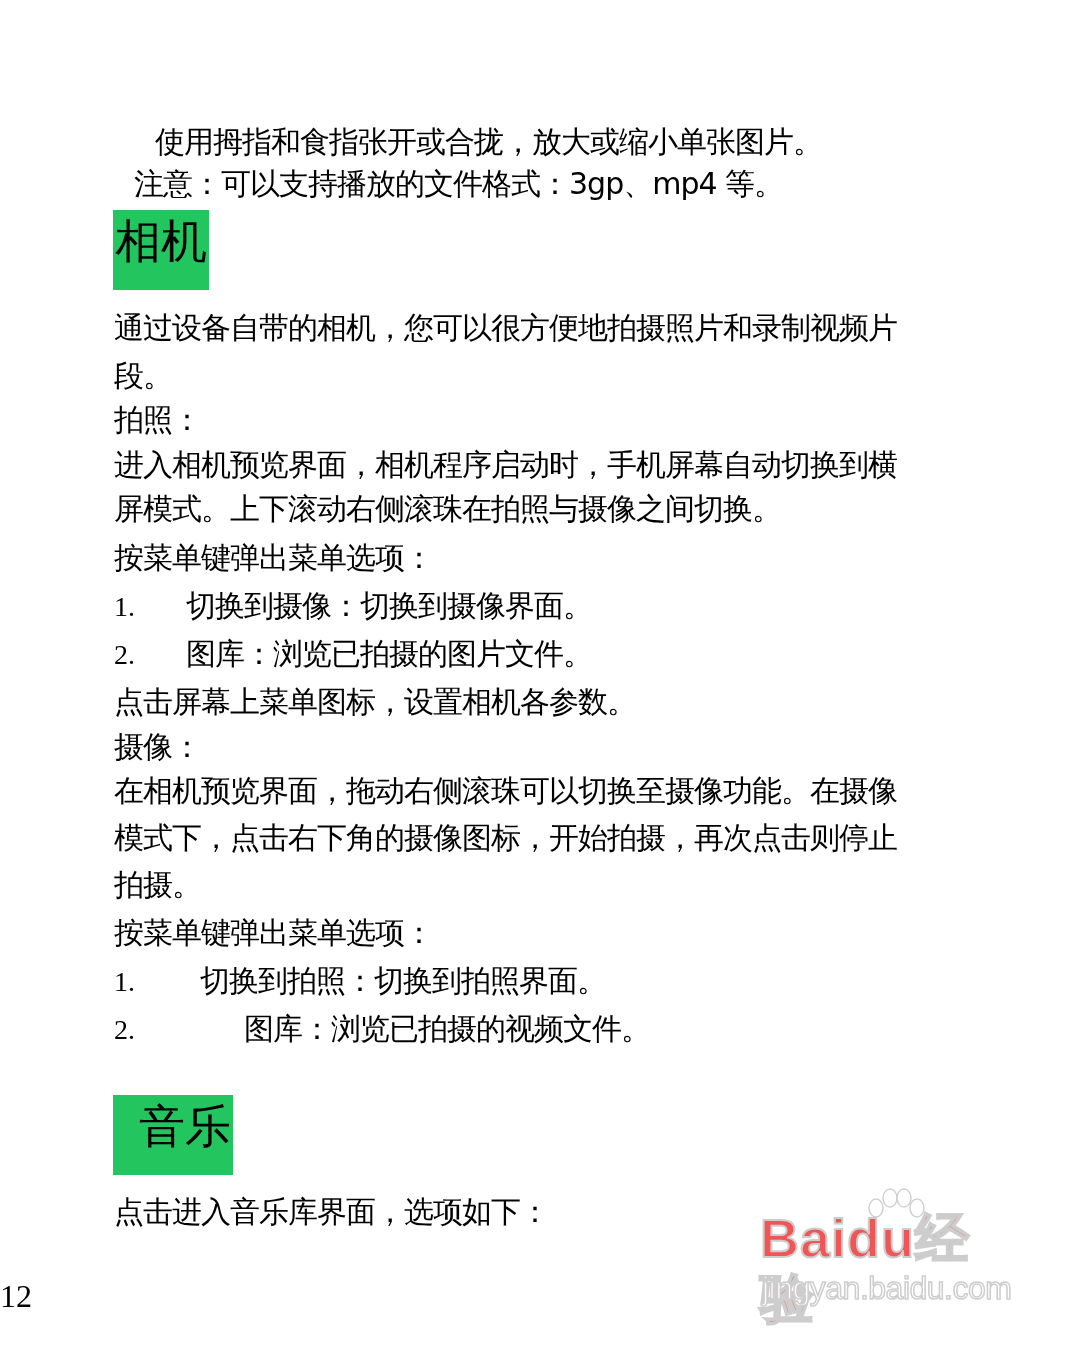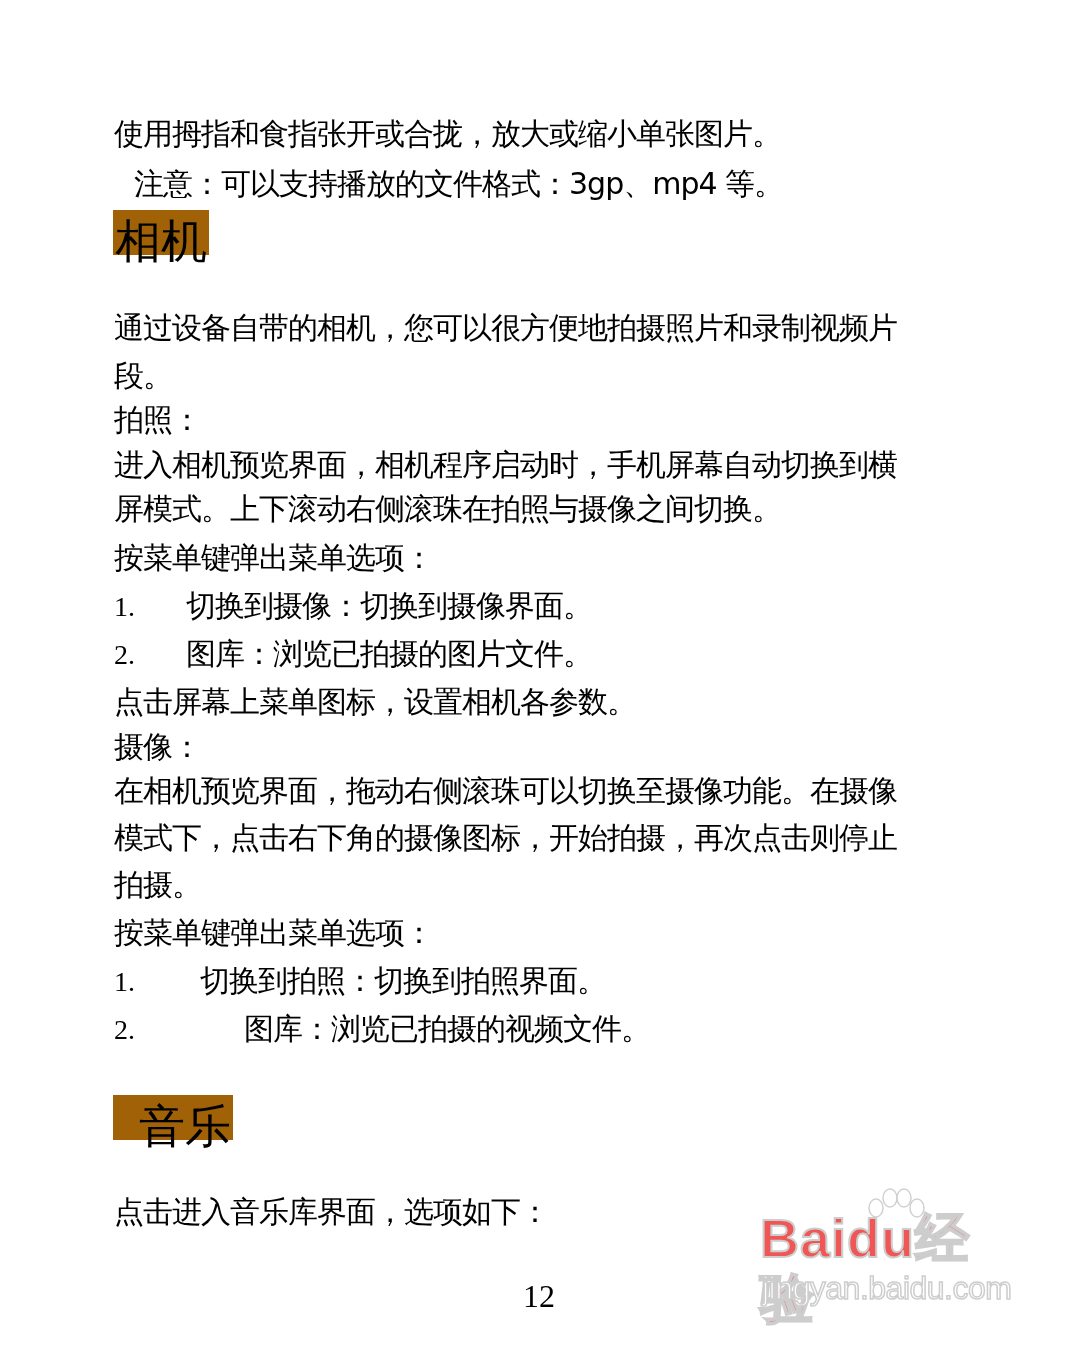--- a/index.html
+++ b/index.html
@@ -19,25 +19,25 @@
       position: absolute;
       left: 114px;
       font-size: 30px;
       line-height: 40px;
       white-space: nowrap;
       letter-spacing: -1px;
     }
     .heading {
       position: absolute;
       left: 113px;
-      background: #a16207;
+      background: #22c55e;
       font-size: 46px;
       line-height: 62px;
       padding: 0 2px 0 2px;
-      height: 45px;
+      height: 80px;
     }
     .list-item {
       position: absolute;
       left: 114px;
       font-size: 30px;
       line-height: 40px;
       white-space: nowrap;
       letter-spacing: -1px;
     }
     .list-num {
@@ -47,21 +47,20 @@
       letter-spacing: 0;
     }
     .list-text {
       position: absolute;
       top: 0;
     }
     .page-number {
       position: absolute;
       left: 0;
       width: 1078px;
-      text-align: center;
       top: 1276px;
       font-family: "Liberation Serif", serif;
       font-size: 32px;
       line-height: 40px;
     }
     .watermark {
       position: absolute;
       left: 760px;
       top: 1198px;
       width: 260px;
@@ -98,21 +97,21 @@
       top: -10px;
       width: 80px;
       height: 30px;
     }
   </style>
 </head>
 <body>
 
 <div>
 
-  <div class="line" style="top:114px;">使用拇指和食指张开或合拢，放大或缩小单张图片。</div>
+  <div class="line" style="top:122px;margin-left:41px;">使用拇指和食指张开或合拢，放大或缩小单张图片。</div>
   <div class="line" style="top:164px;margin-left:20px;">注意：可以支持播放的文件格式：3gp、mp4 等。</div>
 
   <div class="heading" style="top:210px;">相机</div>
 
   <div class="line" style="top:308px;">通过设备自带的相机，您可以很方便地拍摄照片和录制视频片</div>
   <div class="line" style="top:356px;">段。</div>
 
   <div class="line" style="top:400px;">拍照：</div>
   <div class="line" style="top:445px;">进入相机预览界面，相机程序启动时，手机屏幕自动切换到横</div>
   <div class="line" style="top:489px;text-align:center;">屏模式。上下滚动右侧滚珠在拍照与摄像之间切换。</div>

